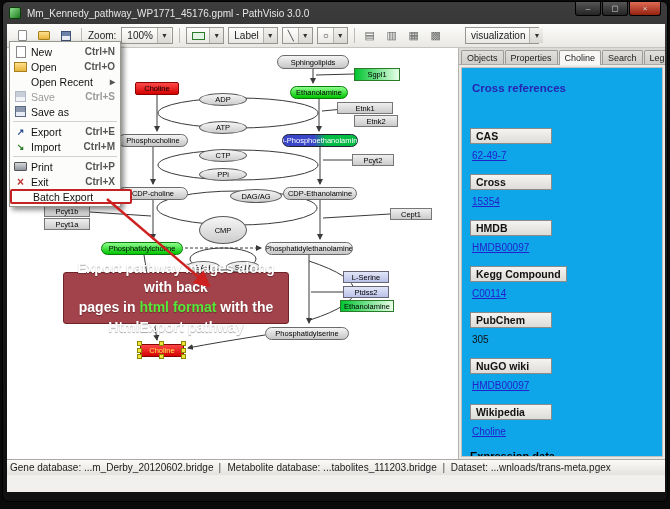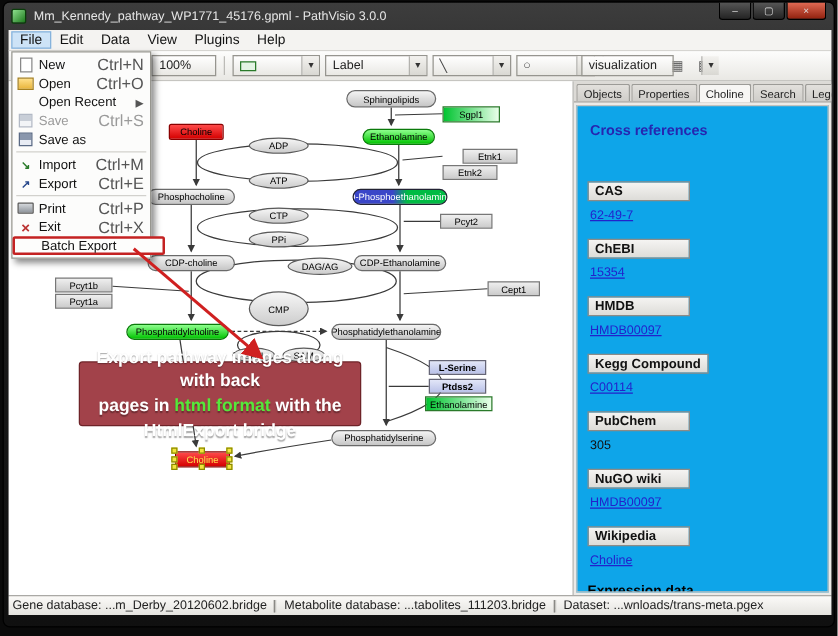--- a/index.html
+++ b/index.html
@@ -25,21 +25,21 @@
   .menubar { height:17px; background:#f4f3f1; border-bottom:1px solid #d6d5d1; display:flex; align-items:center; font-size:11px; color:#111; padding-left:2px; }
   .menu-item { padding:1px 7px; cursor:default; }
   .menu-item.active { background:#cde3f7; border:1px solid #86b3dc; padding:0 6px; }
 
   .toolbar { height:24px; background:linear-gradient(180deg,#fdfdfc,#e9e8e4); border-bottom:1px solid #c6c5c1;
     display:flex; align-items:center; padding:0 4px; position:relative; font-size:10px; color:#222; }
   .tbtn { width:22px; height:20px; border:1px solid transparent; background:none; display:flex; align-items:center; justify-content:center; border-radius:2px; }
   .tsep { width:1px; height:15px; background:#bcbbb7; margin:0 4px; flex:0 0 auto; }
   .tlabel { margin:0 3px 0 2px; }
   .tcombo { height:17px; border:1px solid #96958f; background:linear-gradient(180deg,#ffffff,#e9e8e4);
-    display:flex; align-items:center; padding-left:5px; margin:0 2px;gap:32px; }
+    display:flex; align-items:center; padding-left:5px; margin:0 2px; }
   .tcombo .arrow { font-size:7px; margin-left:4px; border-left:1px solid #b3b2ae; height:100%;
     display:flex; align-items:center; padding:0 3px; background:linear-gradient(180deg,#f3f2ef,#d9d8d3); color:#333; }
   .tglyph { font-size:10px; color:#444; }
   .ic-page { width:9px; height:11px; background:#fff; border:1px solid #8a8a8a; border-radius:1px; }
   .ic-folder { width:12px; height:9px; background:linear-gradient(180deg,#ffe08a,#e8b53c); border:1px solid #a6801e; border-radius:1px; }
   .ic-floppy { width:10px; height:10px; background:linear-gradient(180deg,#6d82a8 55%,#e8ecf4 55%); border:1px solid #3c5075; }
   .ic-generect { width:13px; height:8px; background:#e4f4e4; border:1px solid #2a7a2a; }
   .align-glyph { font-size:11px; color:#666; }
   .vis-combo { position:absolute; left:456px; top:3px; width:74px; }
 
@@ -50,21 +50,21 @@
 
   .node { position:absolute; display:flex; align-items:center; justify-content:center;
     font-size:7.5px; color:#000; border:1px solid #555; white-space:nowrap; overflow:hidden; z-index:2; }
   .rounded-gray { border-radius:7px; background:linear-gradient(180deg,#f4f4f4,#c6c6c6); border-color:#6a6a6a; }
   .rounded-green { border-radius:7px; background:linear-gradient(180deg,#8dff8d,#00c400); border-color:#0a7a0a; }
   .rounded-red { border-radius:2px; background:linear-gradient(180deg,#ff4a4a,#d40000); border-color:#8a0000; }
   .rounded-bluegreen { border-radius:7px; color:#fff;
     background:linear-gradient(90deg,#3a46c8 0%,#3a46c8 42%,#00bb44 58%,#00bb44 100%); border-color:#223; }
   .gene-gray { background:linear-gradient(180deg,#efefef,#cbcbcb); border-color:#777; }
   .gene-gradient { background:linear-gradient(90deg,#00c430,#e9ffe9); border-color:#2a7a2a; }
-  .gene-lavender { background:linear-gradient(180deg,#e2e6f8,#b9c1e8); border-color:#667;font-weight:bold; }
+  .gene-lavender { background:linear-gradient(180deg,#e2e6f8,#b9c1e8); border-color:#667; }
   .ellipse { border-radius:50%; background:linear-gradient(180deg,#f6f6f6,#cdcdcd); border-color:#5a5a5a; }
   .handle { position:absolute; width:5px; height:5px; background:#f2e43c; border:1px solid #8a8a00; z-index:4; }
 
   .annotation { position:absolute; left:56px; top:224px; width:226px; height:52px; z-index:5;
     background:#a2424a; border:1px solid #6e2328; border-radius:3px;
     color:#fff; font-weight:bold; font-size:14px; line-height:1.4; text-align:center;
     display:flex; flex-direction:column; justify-content:center; text-shadow:0 1px 1px rgba(0,0,0,.35); }
   .annotation .hl { color:#55e83a; }
 
   .sidepanel { flex:1; background:#eceae7; display:flex; flex-direction:column; overflow:hidden; }
@@ -81,21 +81,21 @@
   .expr { font-weight:bold; font-size:11px; color:#000; margin-top:2px; }
 
   .statusbar { height:16px; background:linear-gradient(180deg,#fbfaf8,#e4e3df); border-top:1px solid #aaa9a5;
     display:flex; align-items:center; font-size:10px; color:#222; padding:0 3px; white-space:nowrap; overflow:hidden; }
   .sb-sep { width:2px; height:10px; background:#c6c5c1; border-left:1px solid #8a8985; margin:0 6px; flex:0 0 auto; }
 
   .filemenu { position:absolute; left:6px; top:39px; width:112px; z-index:30;
     background:#fcfcfb; border:1px solid #97968f; box-shadow:3px 3px 5px rgba(0,0,0,.45); padding:2px 0; }
   .fm-item { height:15px; display:flex; align-items:center; padding:0 5px 0 3px; font-size:10.5px; color:#111; position:relative; }
   .fm-label { flex:1; white-space:nowrap; }
-  .fm-right { color:#555; font-size:13px; margin-left:6px; }
+  .fm-right { color:#555; font-size:10px; margin-left:6px;font-weight:bold; }
   .fm-sep { height:1px; background:#d2d1cd; margin:2px 3px; }
   .fm-item.disabled, .fm-item.disabled .fm-right { color:#9a9a9a; }
   .fm-item.highlighted { border:2px solid #c42222; width:calc(100% + 12px); background:#fdfdfc; z-index:2; border-radius:2px; }
   .mi { width:15px; display:inline-flex; justify-content:center; align-items:center; margin-right:3px; font-size:9px; flex:0 0 auto; }
   .mi-new::before { content:""; width:8px; height:10px; background:#fff; border:1px solid #888; display:block; }
   .mi-open::before { content:""; width:11px; height:8px; background:linear-gradient(180deg,#ffe08a,#e8b53c); border:1px solid #a6801e; display:block; }
   .mi-save::before, .mi-saveas::before { content:""; width:9px; height:9px; background:linear-gradient(180deg,#8a97ad 55%,#e8ecf4 55%); border:1px solid #5a6a85; display:block; }
   .fm-item.disabled .mi-save::before { opacity:.45; }
   .mi-import::before { content:"↘"; color:#2a7a2a; font-weight:bold; }
   .mi-export::before { content:"↗"; color:#28498c; font-weight:bold; }
@@ -112,28 +112,20 @@
     <div class="app-icon"></div>
     <span class="title-text">Mm_Kennedy_pathway_WP1771_45176.gpml - PathVisio 3.0.0</span>
     <div class="win-buttons">
       <div class="winbtn">–</div>
       <div class="winbtn">▢</div>
       <div class="winbtn close">×</div>
     </div>
   </div>
 
   <div class="client">
-    <div class="menubar" id="menubar">
-        <div class="menu-item active">File</div>
-        <div class="menu-item">Edit</div>
-        <div class="menu-item">Data</div>
-        <div class="menu-item">View</div>
-        <div class="menu-item">Plugins</div>
-        <div class="menu-item">Help</div>
-      </div>
 
     <div class="toolbar">
       <div class="tbtn">
           <span class="ic-page"></span>
         </div>
       <div class="tbtn">
           <span class="ic-folder"></span>
         </div>
       <div class="tbtn">
           <span class="ic-floppy"></span>
@@ -212,21 +204,21 @@
             <path d="M336,244 L304,244"></path>
             <path d="M83,164 L144,168"></path>
           </g>
         </svg>
         <div id="node-layer">
             <div class="node rounded-gray" style="left: 270px; top: 7px; width: 72px; height: 14px;">Sphingolipids</div>
             <div class="node gene-gradient" style="left: 347px; top: 20px; width: 46px; height: 13px;">Sgpl1</div>
             <div class="node rounded-red" style="left: 128px; top: 34px; width: 44px; height: 13px;">Choline</div>
             <div class="node rounded-green" style="left: 283px; top: 38px; width: 58px; height: 13px;">Ethanolamine</div>
             <div class="node ellipse" style="left: 192px; top: 45px; width: 48px; height: 13px;">ADP</div>
-            <div class="node gene-gray" style="left: 363px; top: 54px; width: 44px; height: 12px;">Etnk1</div>
+            <div class="node gene-gray" style="left: 330px; top: 54px; width: 56px; height: 12px;">Etnk1</div>
             <div class="node gene-gray" style="left: 347px; top: 67px; width: 44px; height: 12px;">Etnk2</div>
             <div class="node ellipse" style="left: 192px; top: 73px; width: 48px; height: 13px;">ATP</div>
             <div class="node rounded-gray" style="left: 111px; top: 86px; width: 70px; height: 13px;">Phosphocholine</div>
             <div class="node rounded-bluegreen" style="left: 275px; top: 86px; width: 76px; height: 13px;">O-Phosphoethanolamine</div>
             <div class="node ellipse" style="left: 192px; top: 101px; width: 48px; height: 13px;">CTP</div>
             <div class="node gene-gray" style="left: 345px; top: 106px; width: 42px; height: 12px;">Pcyt2</div>
             <div class="node ellipse" style="left: 192px; top: 120px; width: 48px; height: 13px;">PPi</div>
             <div class="node rounded-gray" style="left: 111px; top: 139px; width: 70px; height: 13px;">CDP-choline</div>
             <div class="node ellipse" style="left: 223px; top: 141px; width: 52px; height: 14px;">DAG/AG</div>
             <div class="node rounded-gray" style="left: 276px; top: 139px; width: 74px; height: 13px;">CDP-Ethanolamine</div>
@@ -248,38 +240,38 @@
             <div class="handle" style="left: 174px; top: 293px;"></div>
             <div class="handle" style="left: 130px; top: 299.5px;"></div>
             <div class="handle" style="left: 174px; top: 299.5px;"></div>
             <div class="handle" style="left: 130px; top: 306px;"></div>
             <div class="handle" style="left: 152px; top: 306px;"></div>
             <div class="handle" style="left: 174px; top: 306px;"></div>
           </div>
         <div class="annotation">
           <div><span>Export pathway images along with back</span></div>
           <div><span>pages in </span><span class="hl">html format</span><span> with the</span></div>
-          <div><span>HtmlExport bridge</span></div>
+          <div><span>HtmlExport pathway</span></div>
         </div>
       </div>
 
       <div class="sidepanel">
         <div class="side-tabs" id="side-tabs">
             <div class="tab">Objects</div>
             <div class="tab">Properties</div>
             <div class="tab active">Choline</div>
             <div class="tab">Search</div>
             <div class="tab">Legend</div>
           </div>
         <div class="backpage">
           <div class="xref-heading">Cross references</div>
           <div id="xref-sections">
               <div class="xref-header">CAS</div>
               <div class="xref-link">62-49-7</div>
-              <div class="xref-header">ChEBI</div>
+              <div class="xref-header">Cross</div>
               <div class="xref-link">15354</div>
               <div class="xref-header">HMDB</div>
               <div class="xref-link">HMDB00097</div>
               <div class="xref-header">Kegg Compound</div>
               <div class="xref-link">C00114</div>
               <div class="xref-header">PubChem</div>
               <div class="xref-value">305</div>
               <div class="xref-header">NuGO wiki</div>
               <div class="xref-link">HMDB00097</div>
               <div class="xref-header">Wikipedia</div>
@@ -320,28 +312,28 @@
         <span class="fm-label">Save</span>
         <span class="fm-right">Ctrl+S</span>
       </div>
       <div class="fm-item">
         <span class="mi mi-saveas"></span>
         <span class="fm-label">Save as</span>
         <span class="fm-right"></span>
       </div>
       <div class="fm-sep"></div>
       <div class="fm-item">
+        <span class="mi mi-export"></span>
+        <span class="fm-label">Export</span>
+        <span class="fm-right">Ctrl+E</span>
+      </div>
+      <div class="fm-item">
         <span class="mi mi-import"></span>
         <span class="fm-label">Import</span>
         <span class="fm-right">Ctrl+M</span>
-      </div>
-      <div class="fm-item">
-        <span class="mi mi-export"></span>
-        <span class="fm-label">Export</span>
-        <span class="fm-right">Ctrl+E</span>
       </div>
       <div class="fm-sep"></div>
       <div class="fm-item">
         <span class="mi mi-print"></span>
         <span class="fm-label">Print</span>
         <span class="fm-right">Ctrl+P</span>
       </div>
       <div class="fm-item">
         <span class="mi mi-exit"></span>
         <span class="fm-label">Exit</span>

